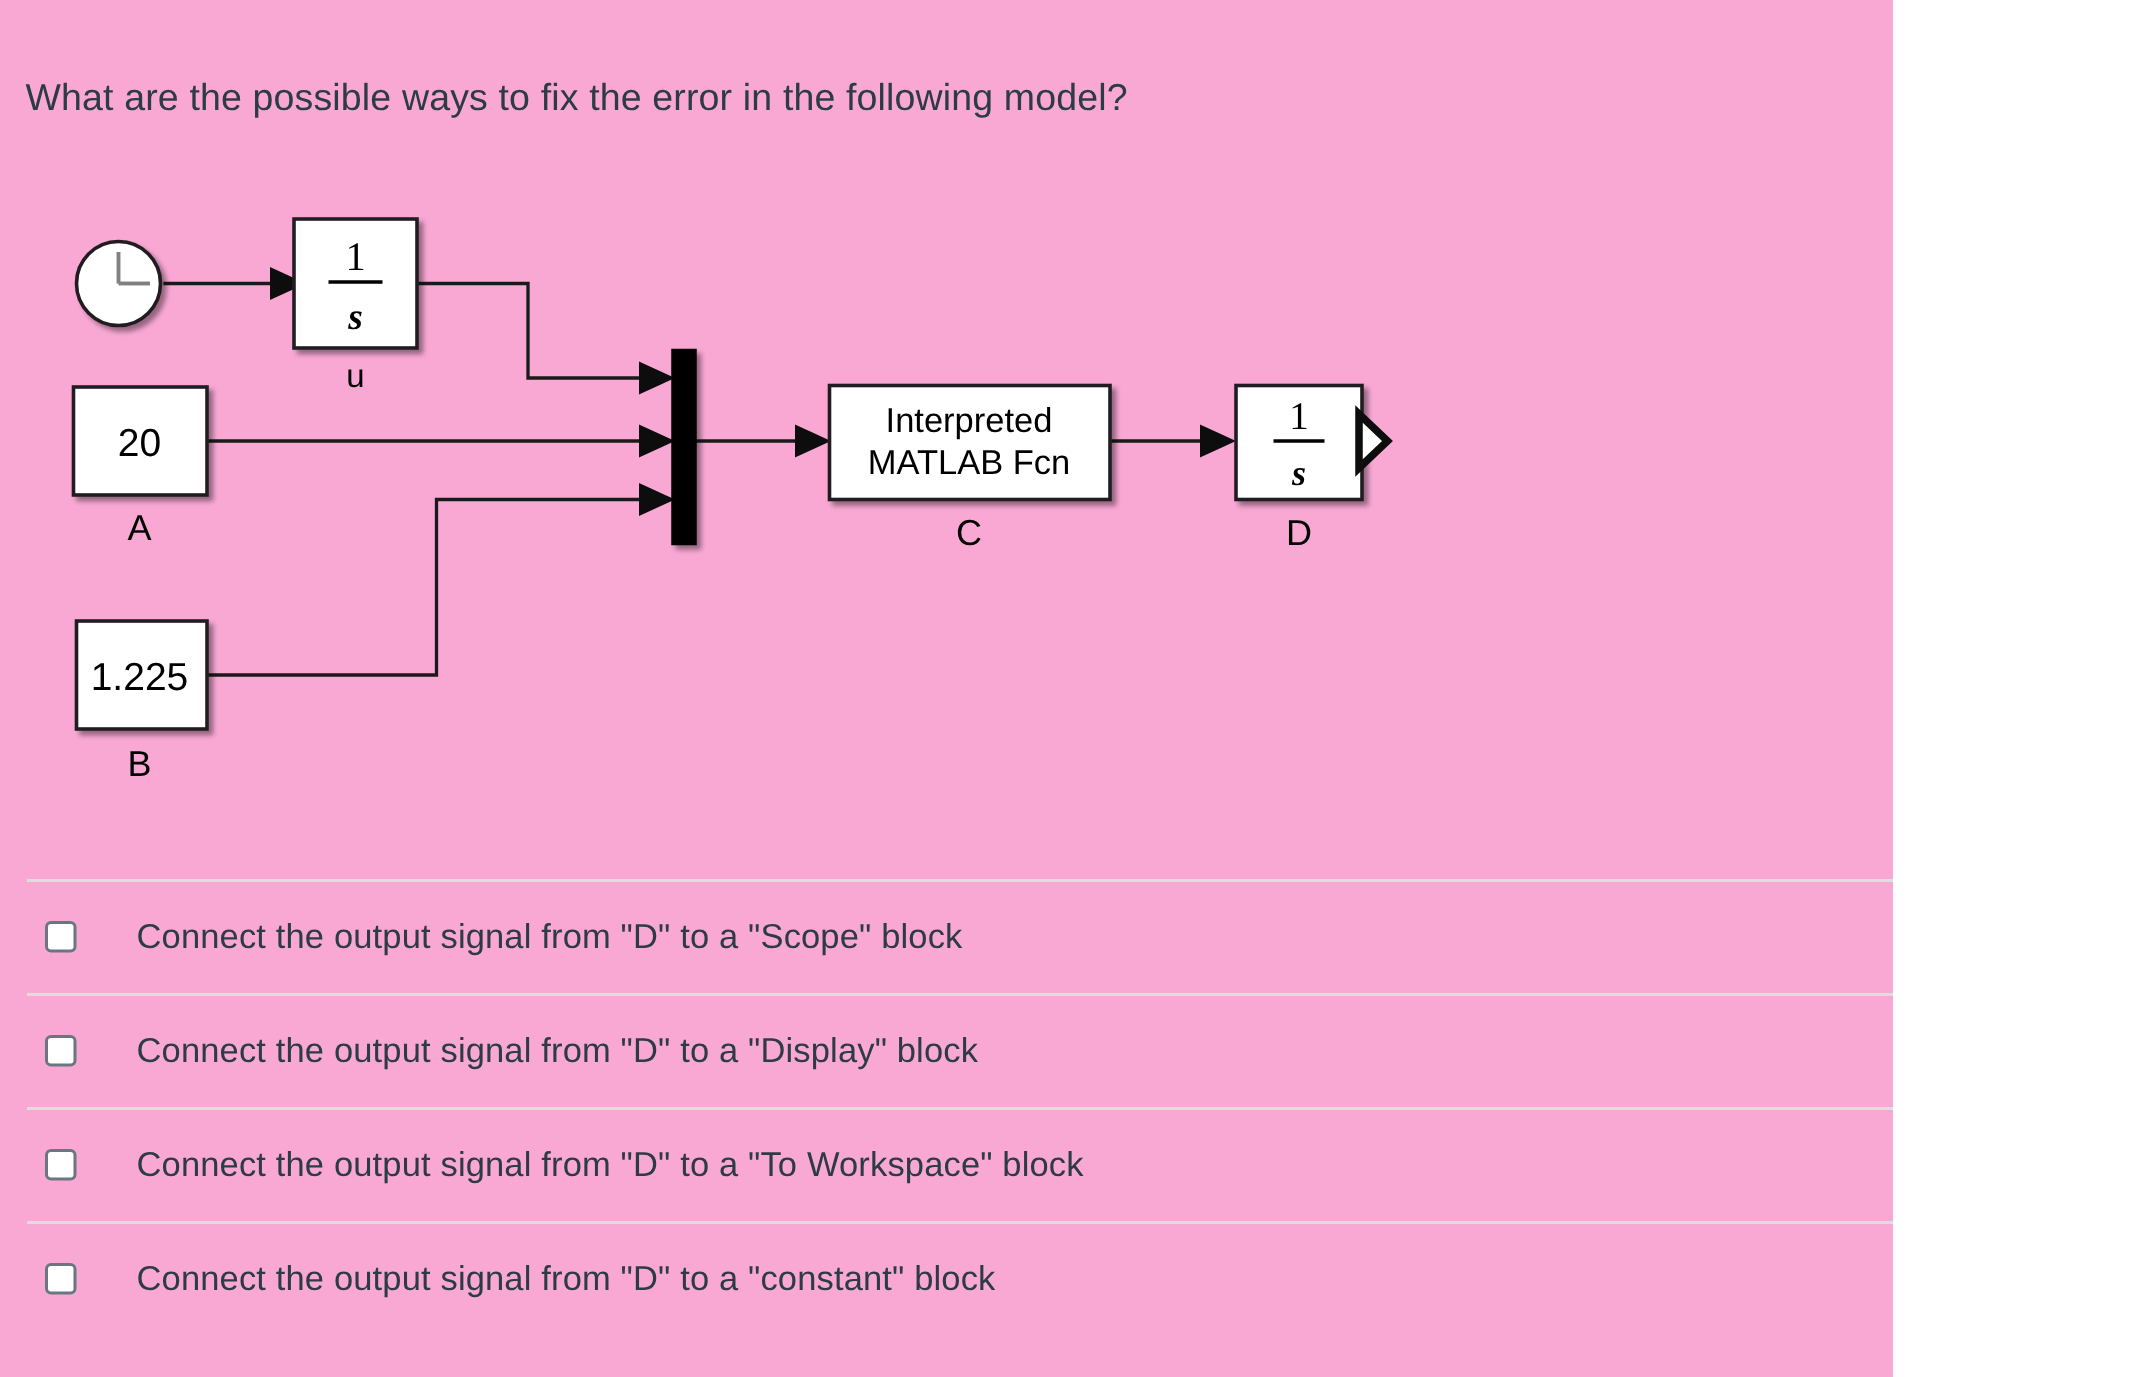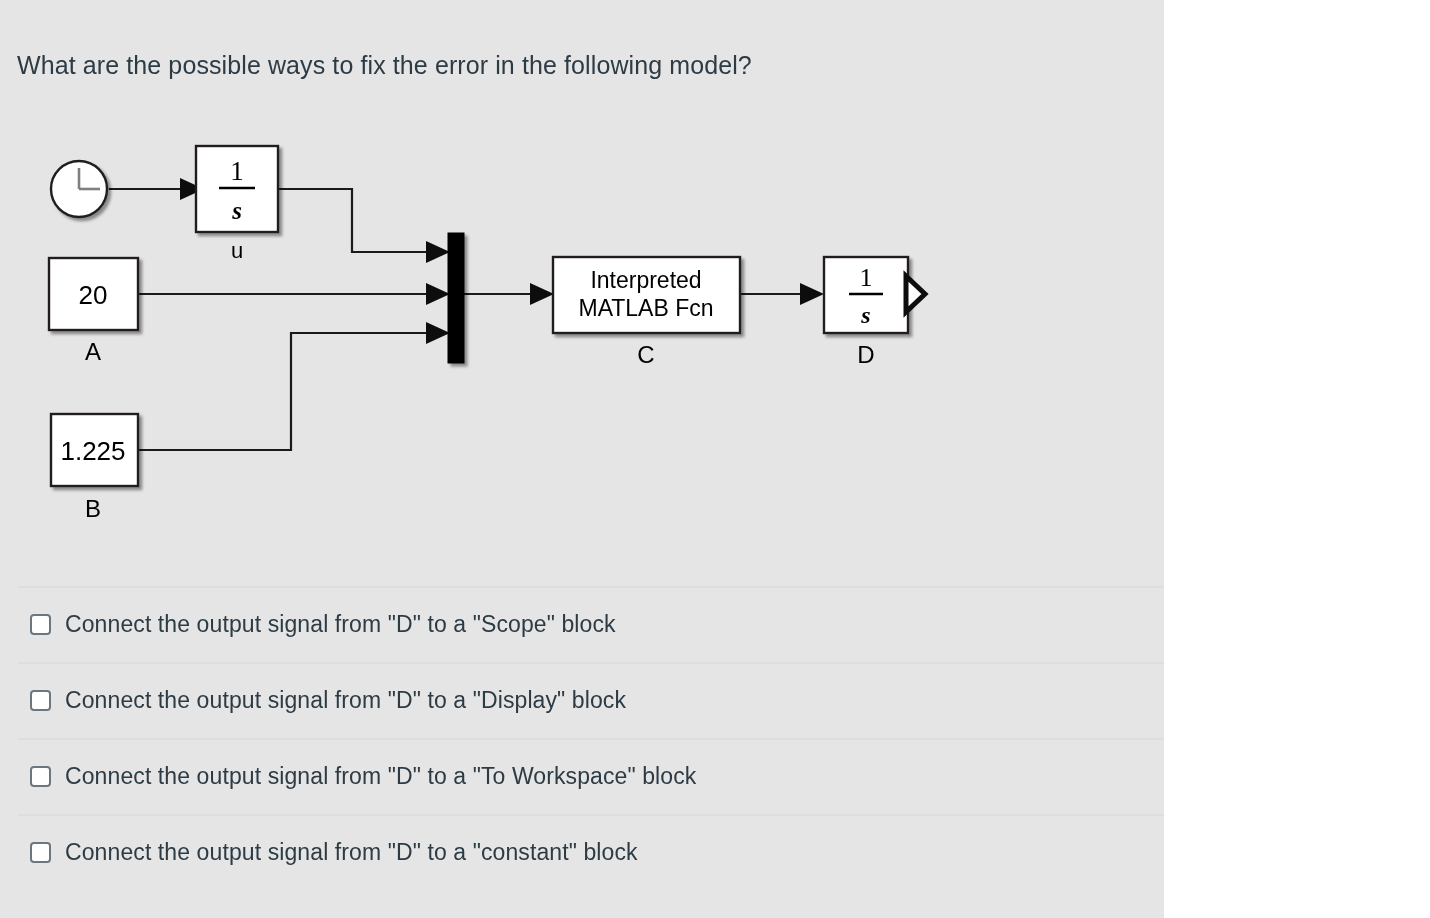--- a/index.html
+++ b/index.html
@@ -6,24 +6,24 @@
   html, body {
     margin: 0; padding: 0;
     width: 1430px; height: 918px;
     background: #ffffff;
     font-family: "Liberation Sans", sans-serif;
     -webkit-font-smoothing: antialiased;
   }
 
   #page {
     position: relative;
-    width: 1164px;
+    width: 1262px;
     height: 918px;
     overflow: hidden;
-    background: #e5e5e5;
+    background: #f9a8d4;
   }
 
   
   .question-prompt {
     position: absolute;
     left: 17px;
     top: 48px;
     font-size: 25px;
     line-height: 34px;
     color: #2D3B45;
@@ -71,20 +71,21 @@
     border-radius: 4px;
     background: #ffffff;
     margin-right: 14px;
   }
   .opt-label {
     font-size: 23px;
     line-height: 30px;
     color: #2D3B45;
     letter-spacing: 0.1px;
     white-space: nowrap;
+    margin-left: 26px;
   }
 </style>
 </head>
 <body>
 
 <div id="page">
 
   <div class="question-prompt">What are the possible ways to fix the error in the following model?</div>
 
   <div class="diagram">

